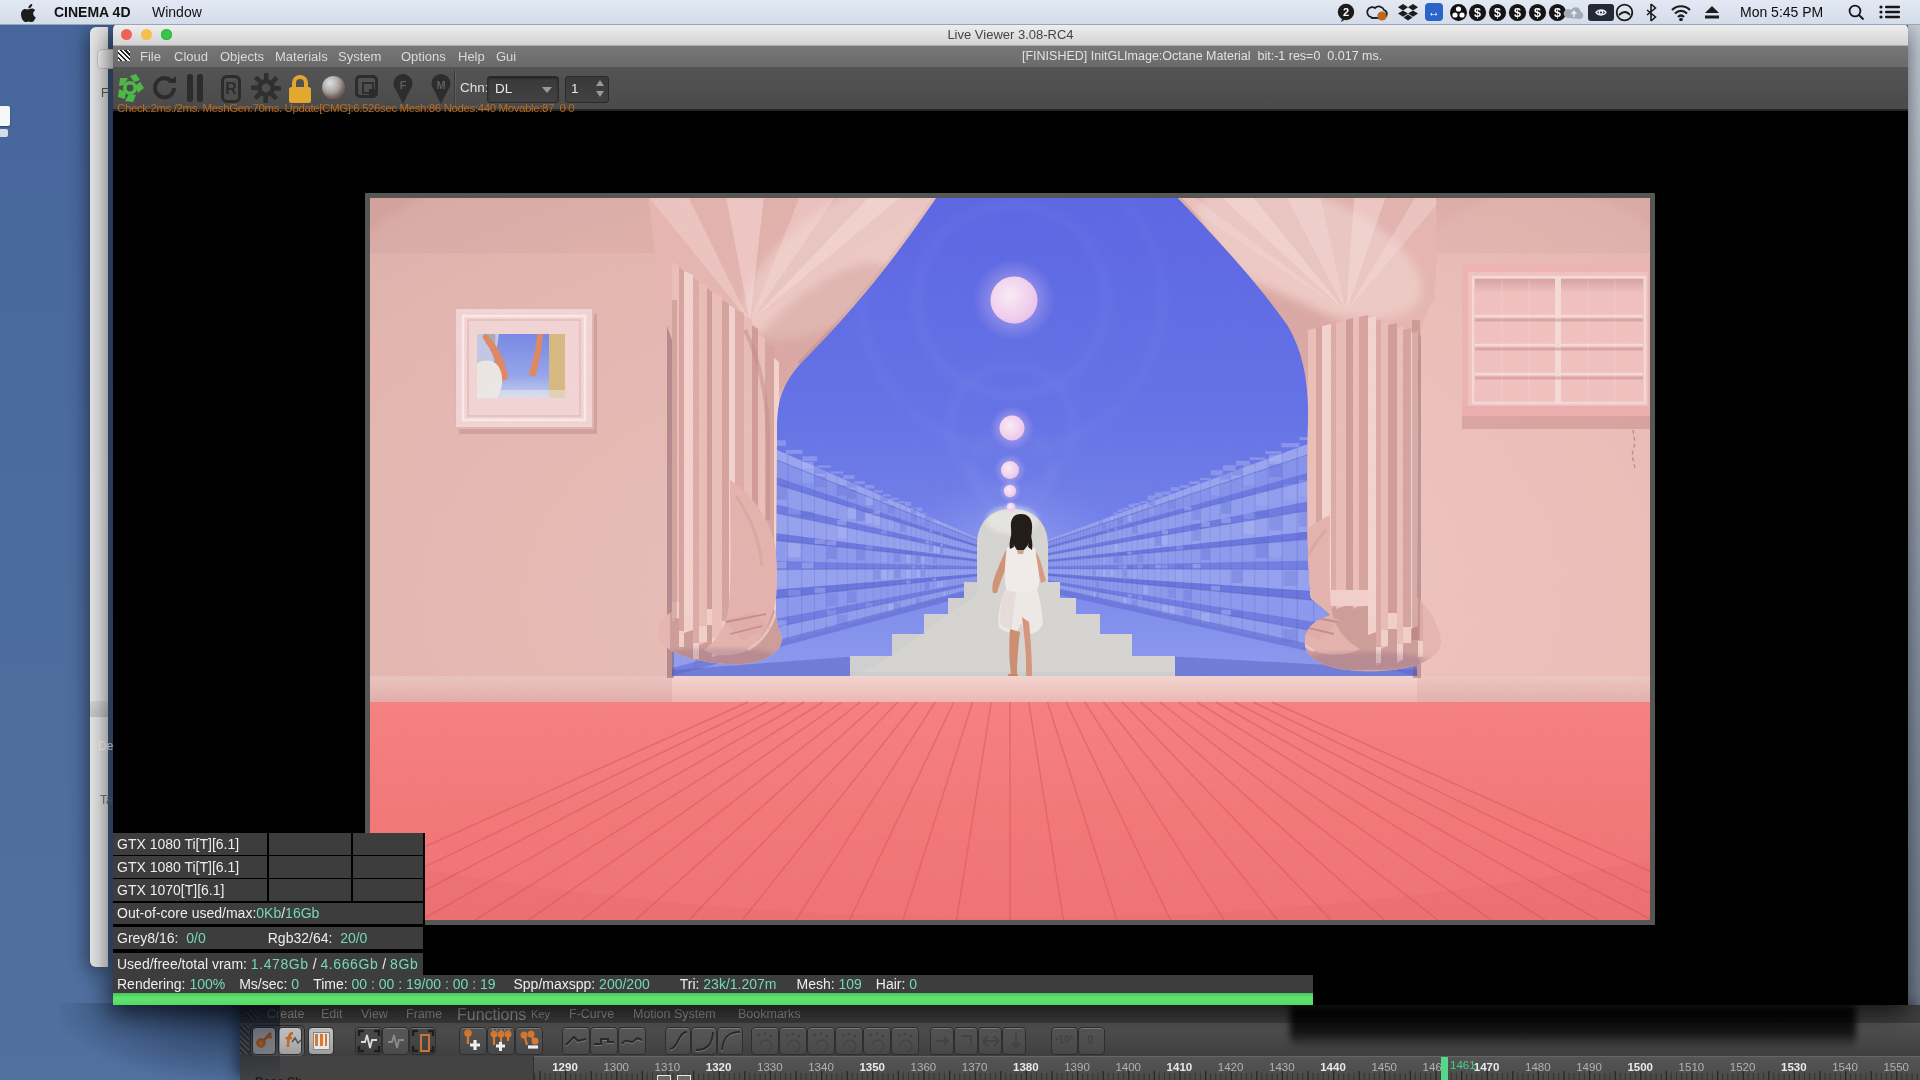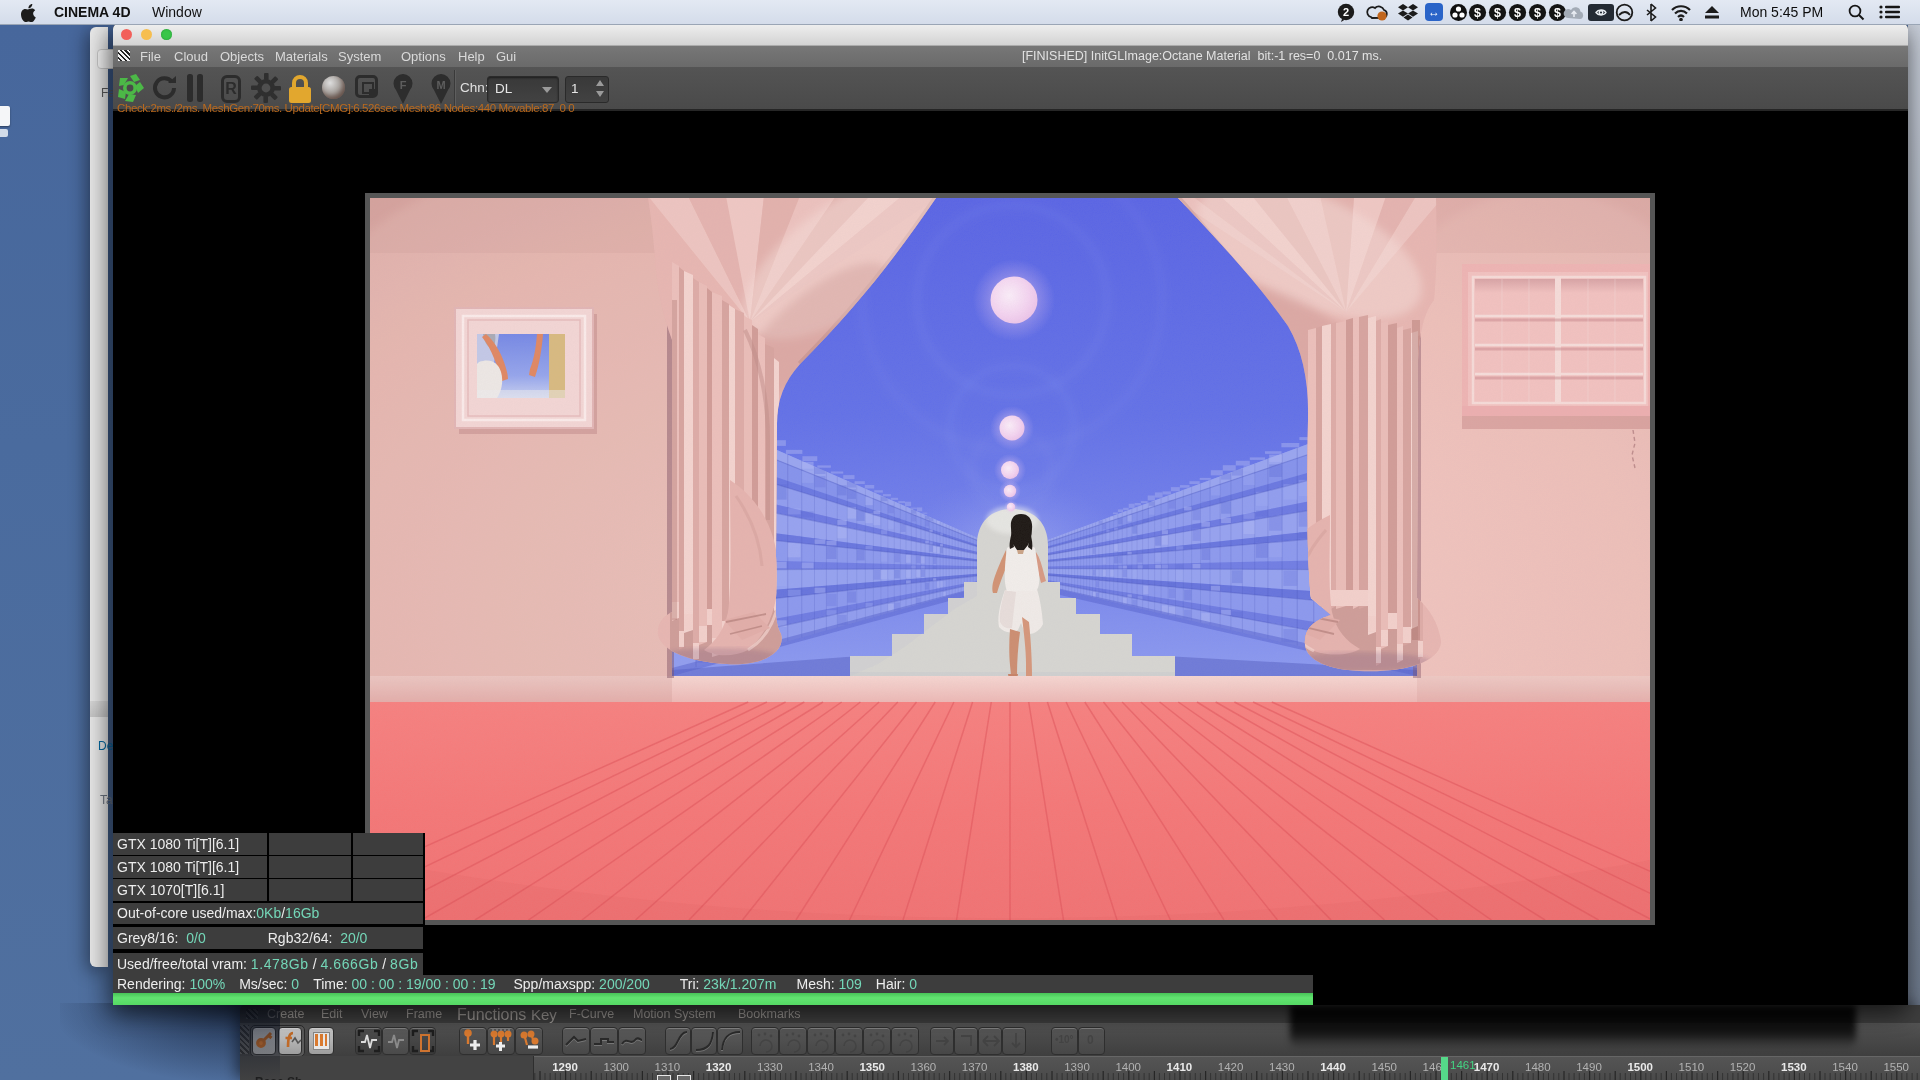--- a/index.html
+++ b/index.html
@@ -9,30 +9,30 @@
 <div id="stage">
 
 <div class="abs" style="left:0;top:24px;width:1920px;height:1056px;background:linear-gradient(180deg,#47679c 0%,#4a6b9e 40%,#50709f 100%);"></div>
 <div class="abs" style="left:-6px;top:106px;width:16px;height:20px;background:#f5f6f8;border-radius:2px;box-shadow:0 1px 2px rgba(0,0,0,.4);"></div>
 <div class="abs" style="left:-4px;top:129px;width:12px;height:8px;background:rgba(235,240,246,.85);border-radius:2px;"></div>
 <div class="abs" style="left:1908px;top:24px;width:12px;height:1056px;background:linear-gradient(180deg,#c7cdd8 0%,#a5aebb 30%,#7e8a9b 70%,#6a7689 100%);"></div>
 <div class="abs" style="left:90px;top:27px;width:18px;height:940px;background:#e9e9e9;border-radius:6px 0 0 6px;box-shadow:-3px 4px 18px rgba(0,0,0,.45);"></div>
 <div class="abs" style="left:97px;top:49px;width:19px;height:18px;background:#f6f6f6;border:1px solid #c9c9c9;border-radius:4px 0 0 4px;"></div>
 <div class="abs" style="left:101px;top:86px;width:14px;height:12px;color:#5a5a5a;font-size:12px;">Fa</div>
 <div class="abs" style="left:90px;top:701px;width:18px;height:16px;background:linear-gradient(180deg,#d9d9d9,#c7c7c7);"></div>
-<div class="abs" style="left:98px;top:739px;color:#0369a1;font-size:12px;">De</div>
+<div class="abs" style="left:98px;top:739px;color:#ffffff;font-size:12px;">De</div>
 <div class="abs" style="left:100px;top:793px;color:#6d7582;font-size:12px;">Ta</div>
 <div class="abs" style="left:240px;top:1005px;width:1680px;height:75px;background:#3e3e3e;border-radius:5px 0 0 0;box-shadow:-4px -2px 14px rgba(0,0,0,.5);"></div>
 <div class="abs" style="left:246px;top:1009px;width:12px;height:10px;background:repeating-linear-gradient(45deg,#565656 0 2px,#2e2e2e 2px 4px);"></div>
 <div class="abs" style="left:267px;top:1005px;height:18px;line-height:19px;color:#9a9693;font-size:12.5px;">Create</div>
 <div class="abs" style="left:321px;top:1005px;height:18px;line-height:19px;color:#9a9693;font-size:12.5px;">Edit</div>
 <div class="abs" style="left:361px;top:1005px;height:18px;line-height:19px;color:#9a9693;font-size:12.5px;">View</div>
 <div class="abs" style="left:406px;top:1005px;height:18px;line-height:19px;color:#9a9693;font-size:12.5px;">Frame</div>
 <div class="abs" style="left:457px;top:1005px;height:18px;line-height:19px;color:#9a9693;font-size:16px;">Functions</div>
-<div class="abs" style="left:531px;top:1005px;height:18px;line-height:19px;color:#9a9693;font-size:15px;text-align:right;">Key</div>
+<div class="abs" style="left:531px;top:1005px;height:18px;line-height:19px;color:#9a9693;font-size:11px;text-align:right;">Key</div>
 <div class="abs" style="left:569px;top:1005px;height:18px;line-height:19px;color:#9a9693;font-size:12.5px;">F-Curve</div>
 <div class="abs" style="left:633px;top:1005px;height:26px;line-height:19px;color:#9a9693;font-size:12.5px;">Motion System</div>
 <div class="abs" style="left:738px;top:1005px;height:18px;line-height:19px;color:#9a9693;font-size:12.5px;">Bookmarks</div>
 <div class="abs" style="left:240px;top:1023px;width:1680px;height:33px;background:linear-gradient(180deg,#545454,#474747 55%,#3f3f3f);"></div>
 <div class="abs" style="left:240px;top:1025px;width:9px;height:29px;background:repeating-linear-gradient(45deg,#5a5a5a 0 2px,#333 2px 4px);"></div>
 <div class="abs" style="left:250px;top:1025px;width:53px;height:30px;background:#5a5a5a;border-radius:5px;border:1px solid #2c2c2c;"></div>
 <div class="abs" style="left:252px;top:1027px;width:22px;height:26px;background:linear-gradient(180deg,#c9c9c9,#9e9e9e);border:1px solid #2f2f2f;border-radius:4px;box-shadow:inset 0 1px 0 rgba(255,255,255,.25);">
       <svg width="24" height="24" style="position:absolute;left:0;top:0">
         <g stroke="#c06a28" stroke-width="3" fill="none">
           <circle cx="8" cy="15" r="3.4" fill="#d97a30"></circle>
@@ -516,20 +516,21 @@
     </svg>
 <div class="abs" style="left:1441px;top:1057px;width:7px;height:23px;background:#55d989;"></div>
 <div class="abs" style="left:1450px;top:1059px;color:#43d483;font-size:11.5px;font-weight:normal;">1461</div>
 <div class="abs" style="left:657px;top:1075px;width:12px;height:10px;border:1.5px solid #e8e8e8;background:#6a6a6a;"></div>
 <div class="abs" style="left:677px;top:1075px;width:12px;height:10px;border:1.5px solid #e8e8e8;background:#6a6a6a;"></div>
 <div class="abs" style="left:255px;top:1075px;color:#1f1f1f;font-size:12px;font-weight:bold;">Base Sh</div>
 <div class="abs" style="left:1290px;top:1005px;width:566px;height:44px;background:linear-gradient(180deg,rgba(0,0,0,.92),rgba(0,0,0,.75) 60%,rgba(0,0,0,0));border-radius:0 0 10px 10px;filter:blur(3px);"></div>
 <div class="abs" style="left:60px;top:1003px;width:220px;height:77px;background:radial-gradient(ellipse at 85% 0%,rgba(8,16,34,.7),rgba(0,0,0,0) 75%);"></div>
 <div class="abs" style="left:113px;top:24px;width:1795px;height:981px;border-radius:5px 5px 0 0;box-shadow:0 8px 22px rgba(0,0,0,.45), -8px 8px 26px rgba(0,0,0,.3);background:#000;"></div>
 <div class="abs" style="left:113px;top:24px;width:1795px;height:21px;border-radius:5px 5px 0 0;background:linear-gradient(180deg,#efefef,#d3d3d3);border-bottom:1px solid #ababab;"></div>
+<div class="abs" style="left:113px;top:24px;width:1795px;height:21px;text-align:center;line-height:22px;color:#454545;font-size:13px;">Live Viewer 3.08-RC4</div>
 <div class="abs" style="left:121px;top:29px;width:11px;height:11px;border-radius:50%;background:#f2605a;"></div>
 <div class="abs" style="left:141px;top:29px;width:11px;height:11px;border-radius:50%;background:#f6be4f;"></div>
 <div class="abs" style="left:161px;top:29px;width:11px;height:11px;border-radius:50%;background:#39c649;box-shadow:inset 0 0 2px #1e8e2e;"></div>
 <div class="abs" style="left:113px;top:46px;width:1795px;height:21px;background:linear-gradient(180deg,#777,#6a6a6a);border-bottom:1px solid #4a4a4a;"></div>
 <div class="abs" style="left:118px;top:50px;width:12px;height:11px;background:repeating-linear-gradient(45deg,#f0f0f0 0 1.5px,#222 1.5px 3.5px);"></div>
 <div class="abs" style="left:140px;top:46px;height:21px;line-height:21px;color:#d9d9d9;font-size:13px;">File</div>
 <div class="abs" style="left:174px;top:46px;height:21px;line-height:21px;color:#d9d9d9;font-size:13px;">Cloud</div>
 <div class="abs" style="left:220px;top:46px;height:21px;line-height:21px;color:#d9d9d9;font-size:13px;">Objects</div>
 <div class="abs" style="left:275px;top:46px;height:21px;line-height:21px;color:#d9d9d9;font-size:13px;">Materials</div>
 <div class="abs" style="left:338px;top:46px;height:21px;line-height:21px;color:#d9d9d9;font-size:13px;">System</div>

